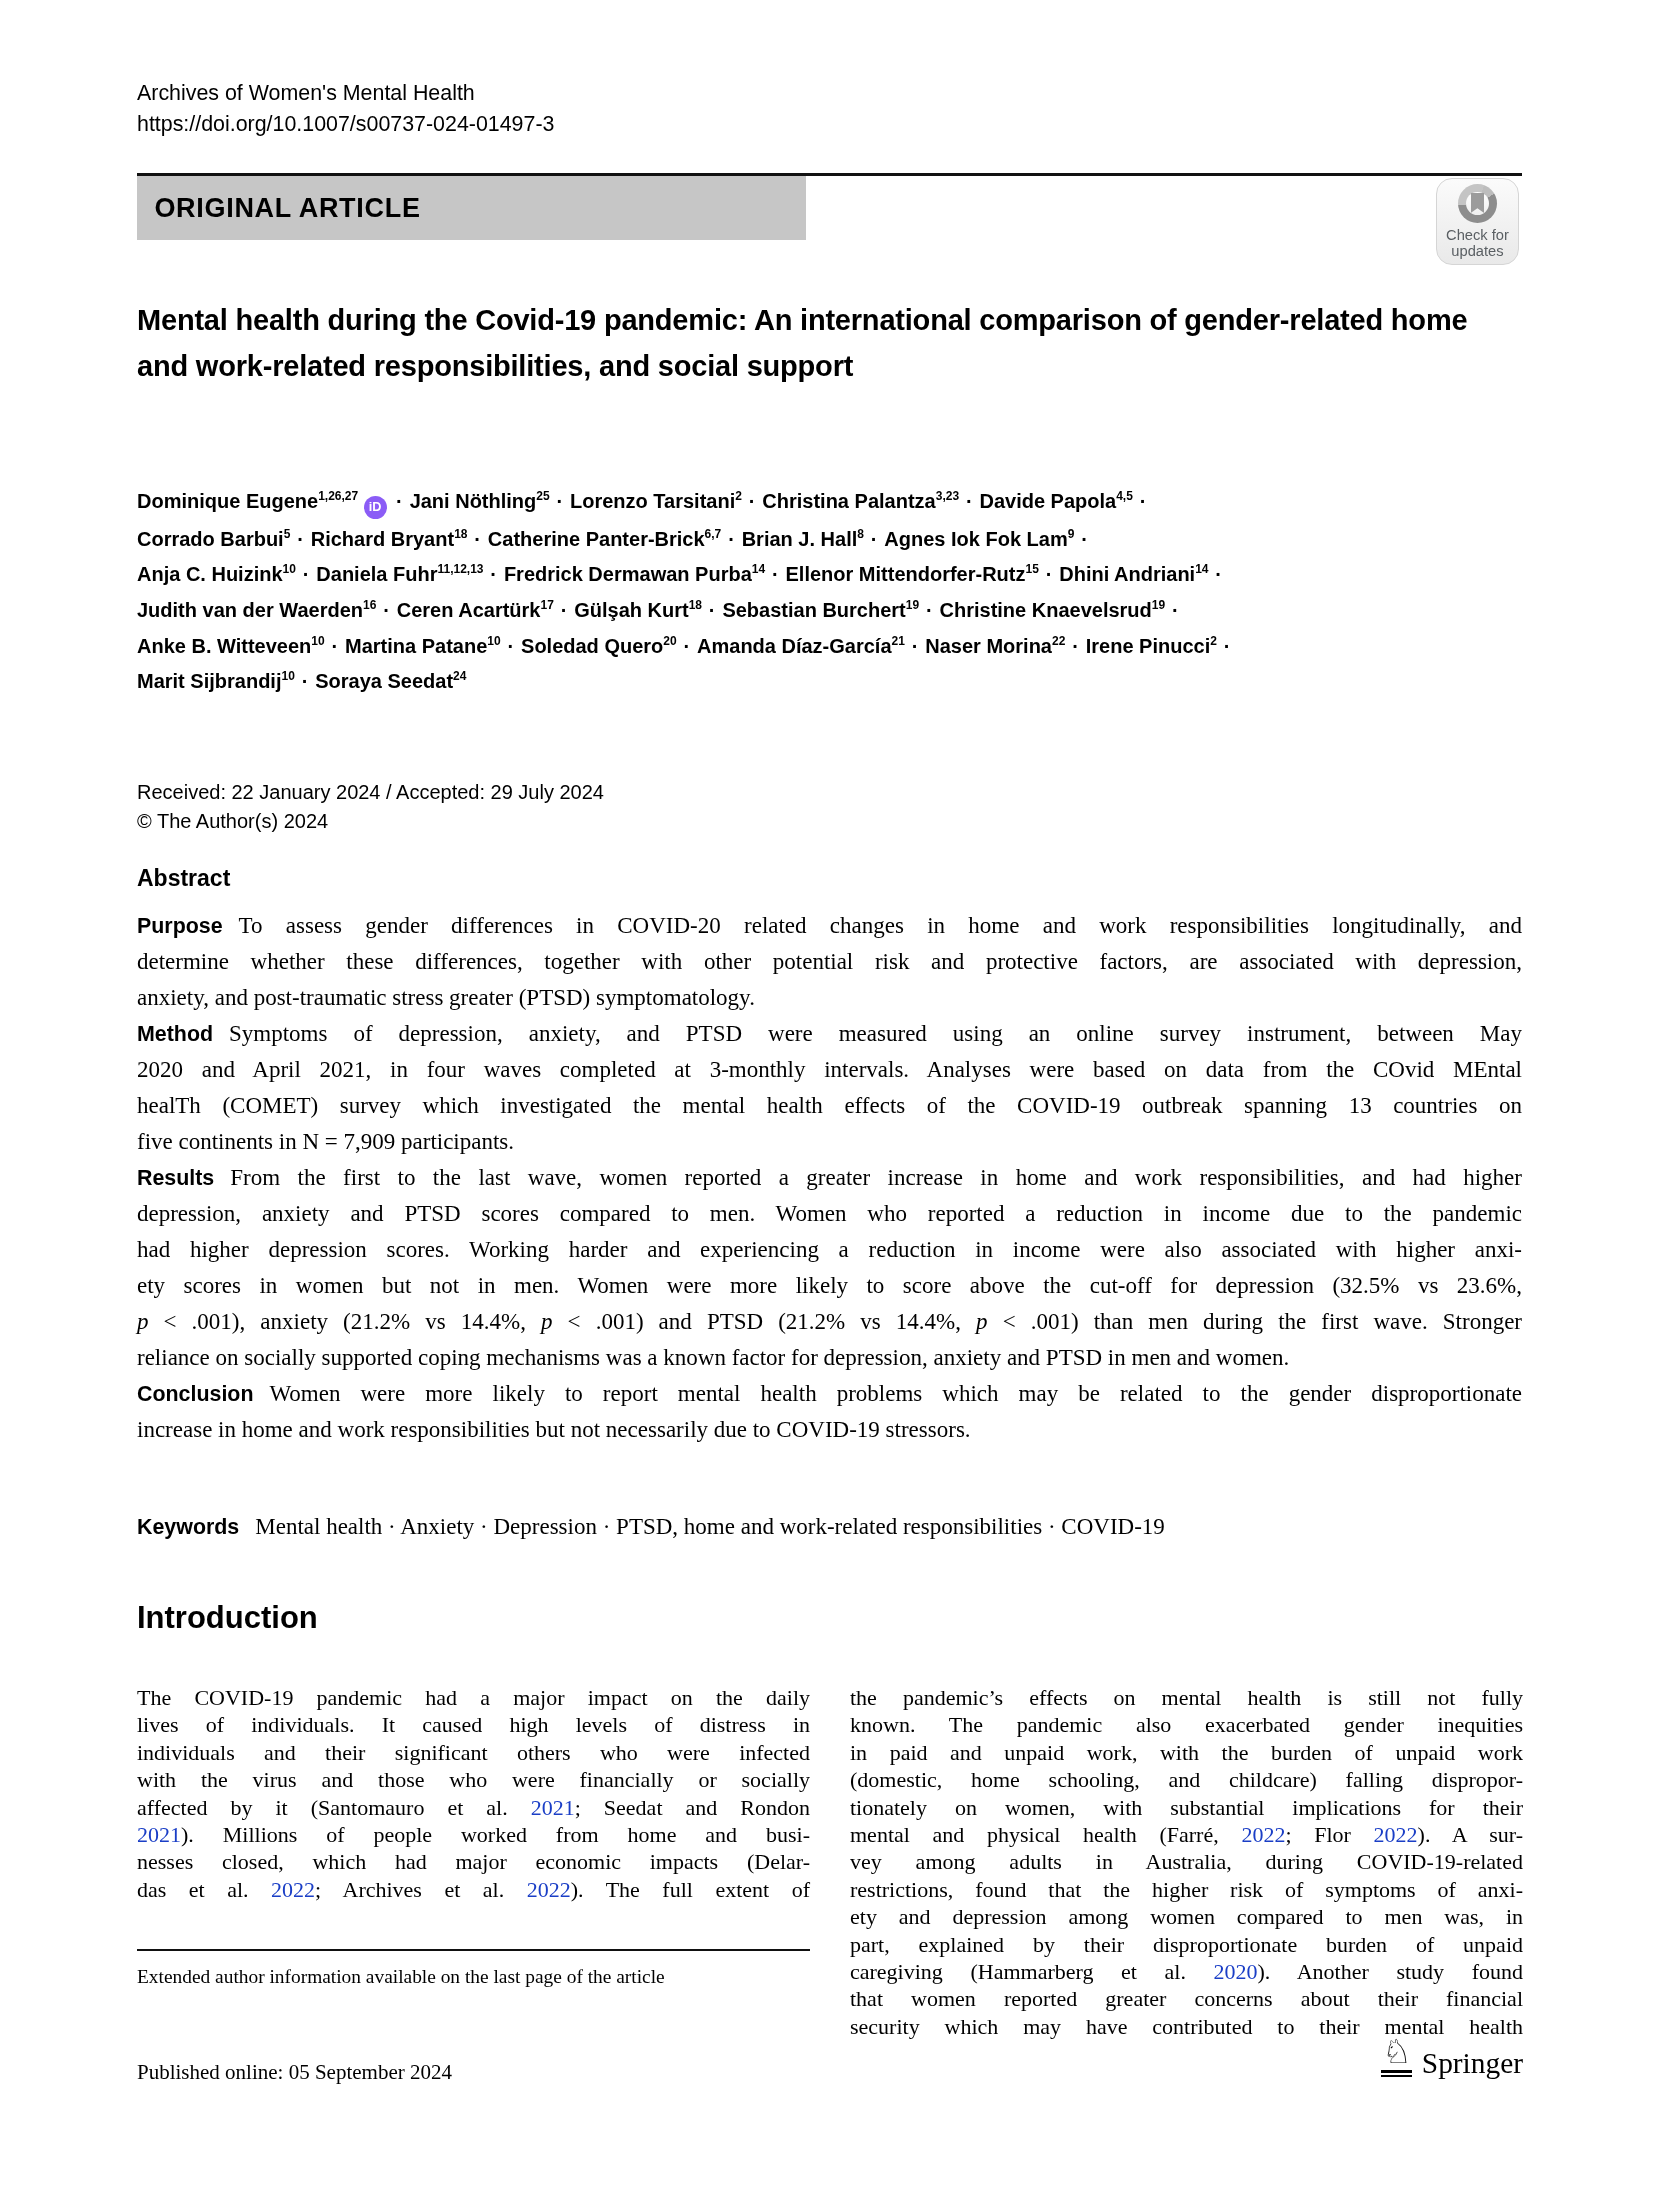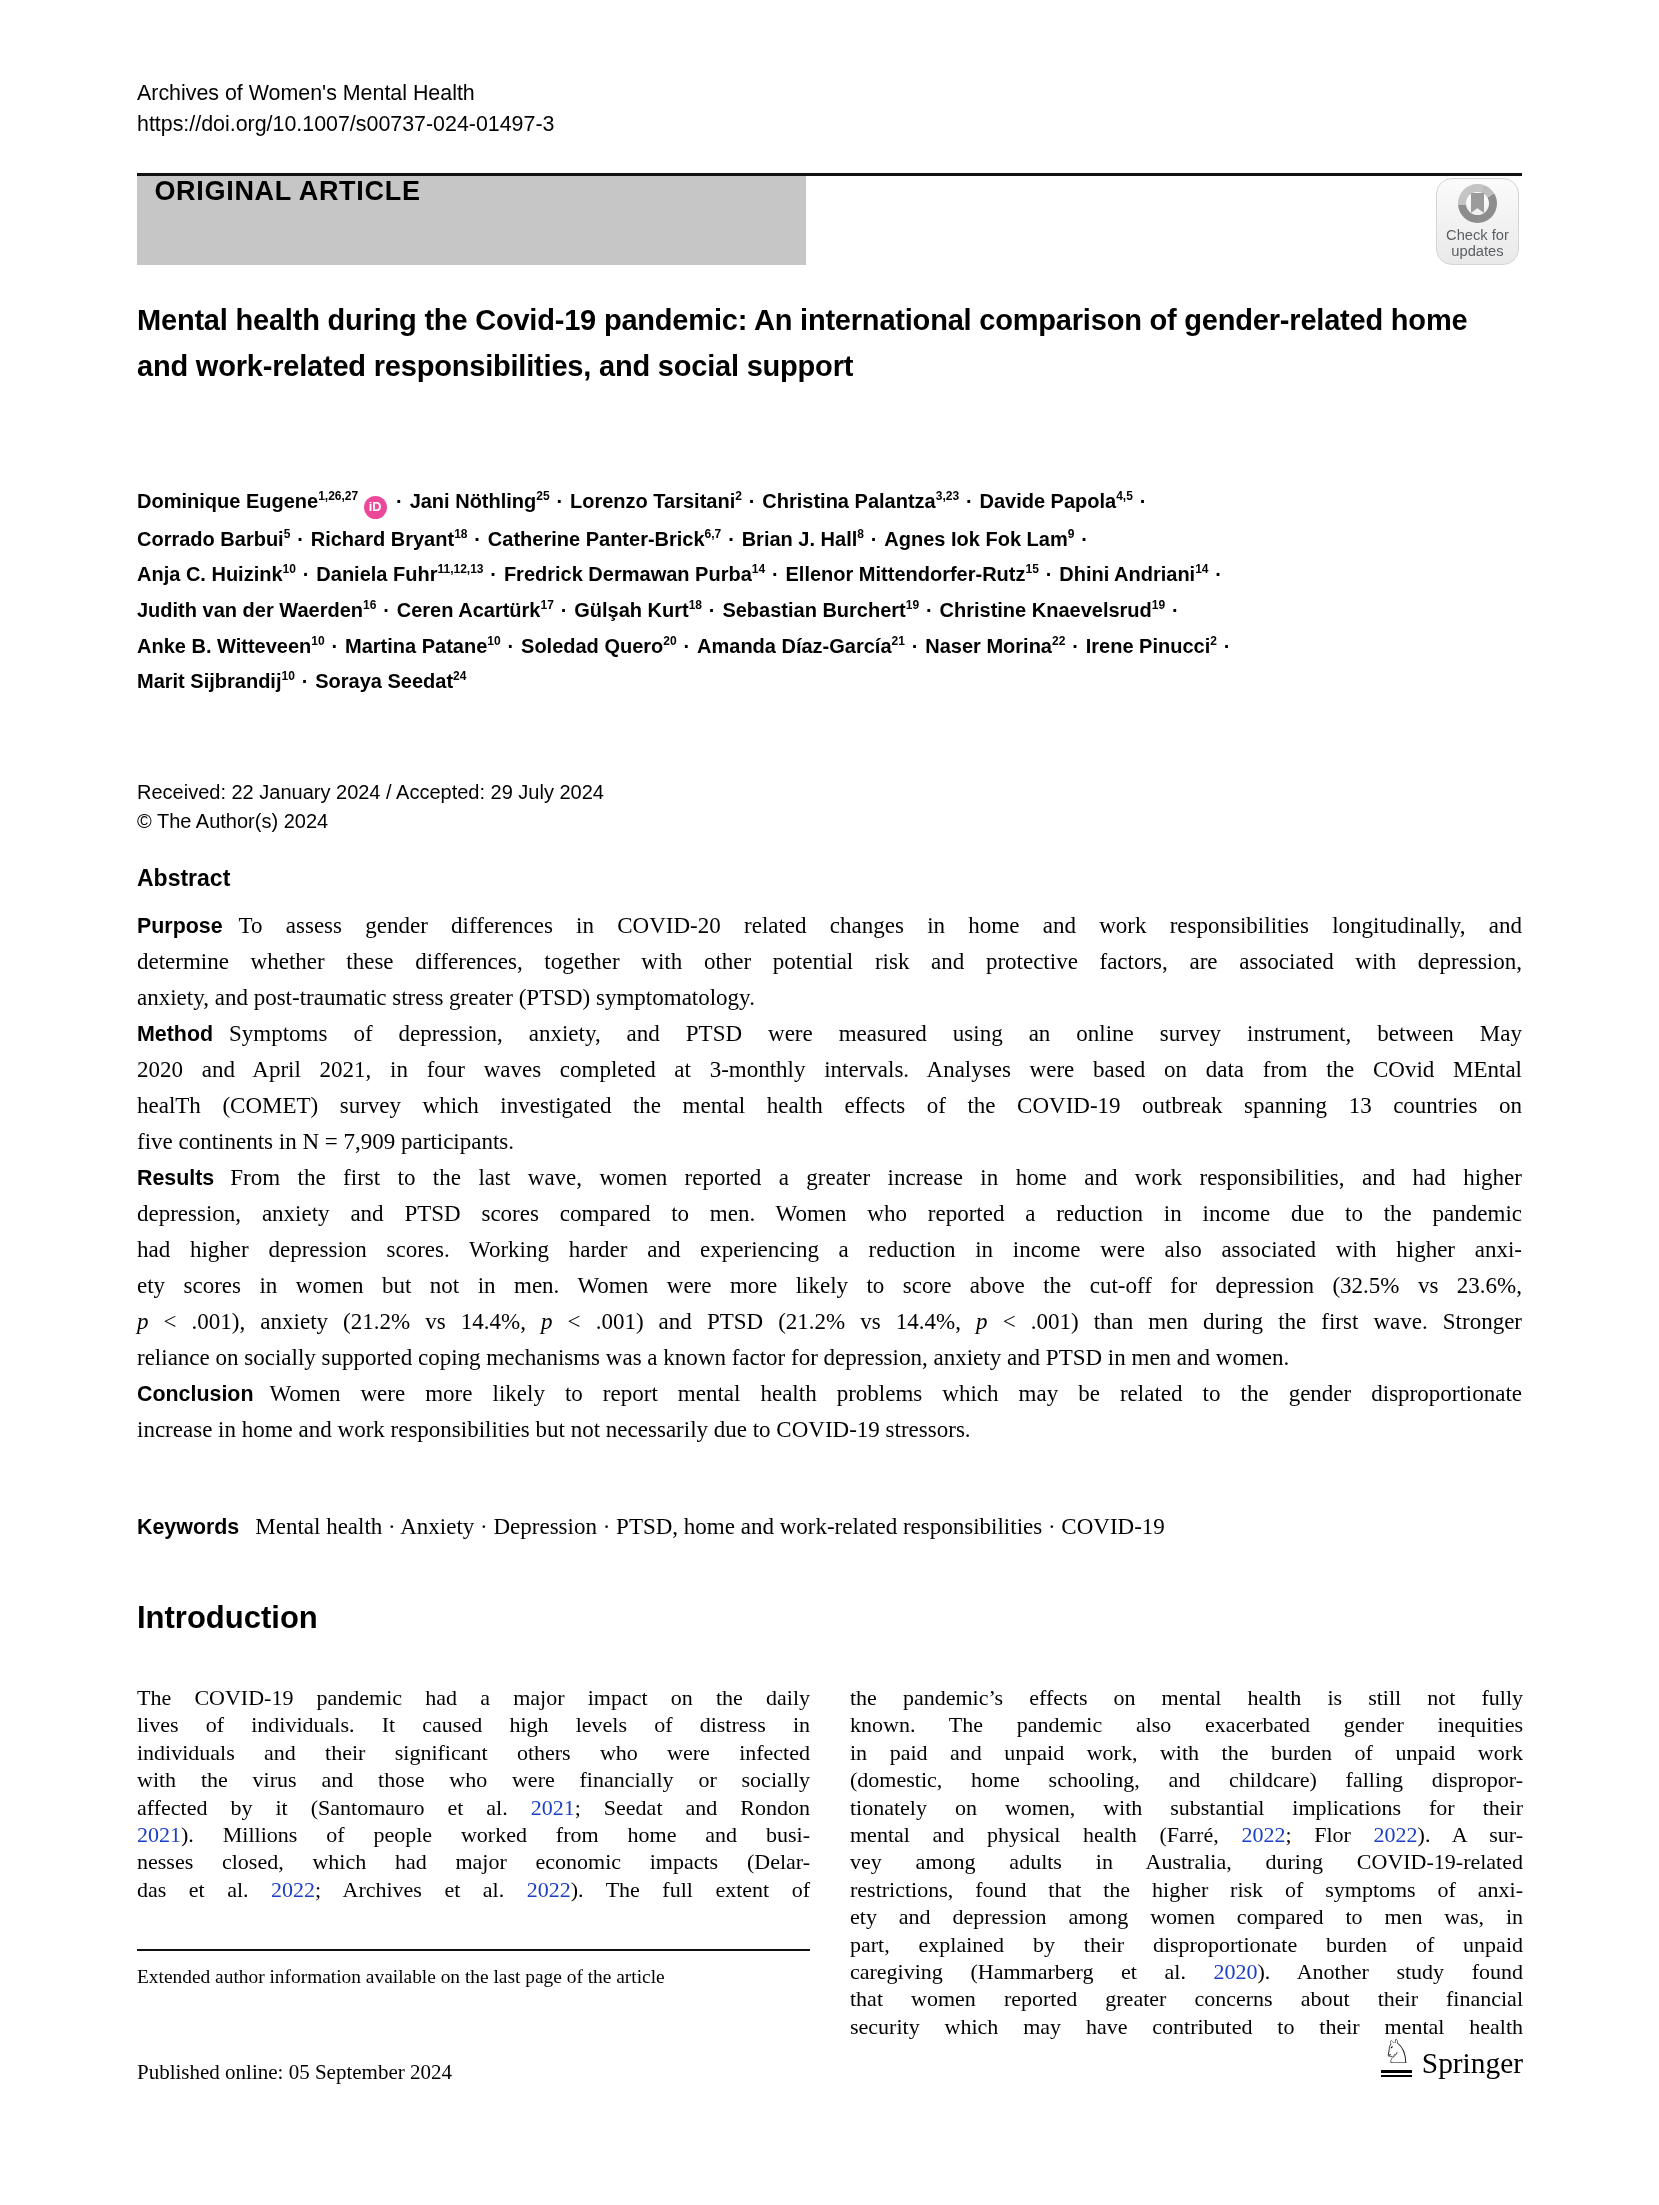--- a/index.html
+++ b/index.html
@@ -8,22 +8,22 @@
     font-family:"Liberation Sans", sans-serif; color:#000;
     overflow:hidden;
   }
   .abs { position:absolute; }
 
   
   .journal-name { left:137px; top:79px; font-size:21.4px; line-height:29.4px; }
   .doi-line     { left:137px; top:110px; font-size:21.4px; line-height:29.4px; }
 
   .top-rule { left:137px; top:173px; width:1385px; height:3.3px; background:#111; }
-  .banner   { left:137px; top:176px; width:669px; height:89px; background:#c6c6c6;
-              display:flex; align-items:flex-start; }
+  .banner   { left:137px; top:176px; width:669px; height:64px; background:#c6c6c6;
+              display:flex; align-items:center; }
   .banner-label { font-size:27px; font-weight:bold; letter-spacing:0.7px; padding-left:17.4px; }
 
   
   .badge { left:1436px; top:178px; width:83px; height:87px;
            border:0.7px solid #d5d5d5; border-radius:16px;
            background:linear-gradient(#fbfbfb,#e9e9e9);
            display:flex; flex-direction:column; align-items:center; box-sizing:border-box;
            padding-top:4.7px; cursor:pointer; }
   .badge-ring { position:relative; width:39px; height:39px; border-radius:50%;
     background:conic-gradient(from 20deg,#bdbdbd 0 40deg,#8d8d8d 40deg 245deg,#c4c4c4 245deg 360deg); }
@@ -35,21 +35,21 @@
   .badge-text { margin-top:4px; font-size:14.7px; line-height:16.7px; color:#5a5f63; text-align:center; }
 
   
   .title { left:137px; top:297px; width:1385px; font-size:29px; line-height:46px;
            font-weight:bold; letter-spacing:-0.2px; }
   .authors { left:137px; top:481px; width:1385px; font-size:20px; line-height:31px; font-weight:bold; }
   .author-row { white-space:nowrap; }
   .author sup, .author-sup { font-size:12px; }
   .sep { padding:0 1.3px; }
   .orcid { display:inline-block; width:23px; height:23px; margin:0 2.7px 0 5.4px; border-radius:50%;
-           background:#ec4899; color:#fff; font-size:12.7px; line-height:23px; font-weight:bold;
+           background:#8b5cf6; color:#fff; font-size:12.7px; line-height:23px; font-weight:bold;
            text-align:center; vertical-align:-3.3px; letter-spacing:0; cursor:pointer; }
 
   .received  { left:137px; top:778px; font-size:20px; line-height:29.4px; }
   .copyright { left:137px; top:807px; font-size:20px; line-height:29.4px; }
 
   
   .abstract-heading { left:137px; top:865px; font-size:23px; font-weight:bold; }
   .abstract-body { left:137px; top:908px; width:1385px; }
   .aline { font-family:"Liberation Serif", serif; font-size:23px; line-height:36px;
            text-align:justify; text-align-last:justify; }

